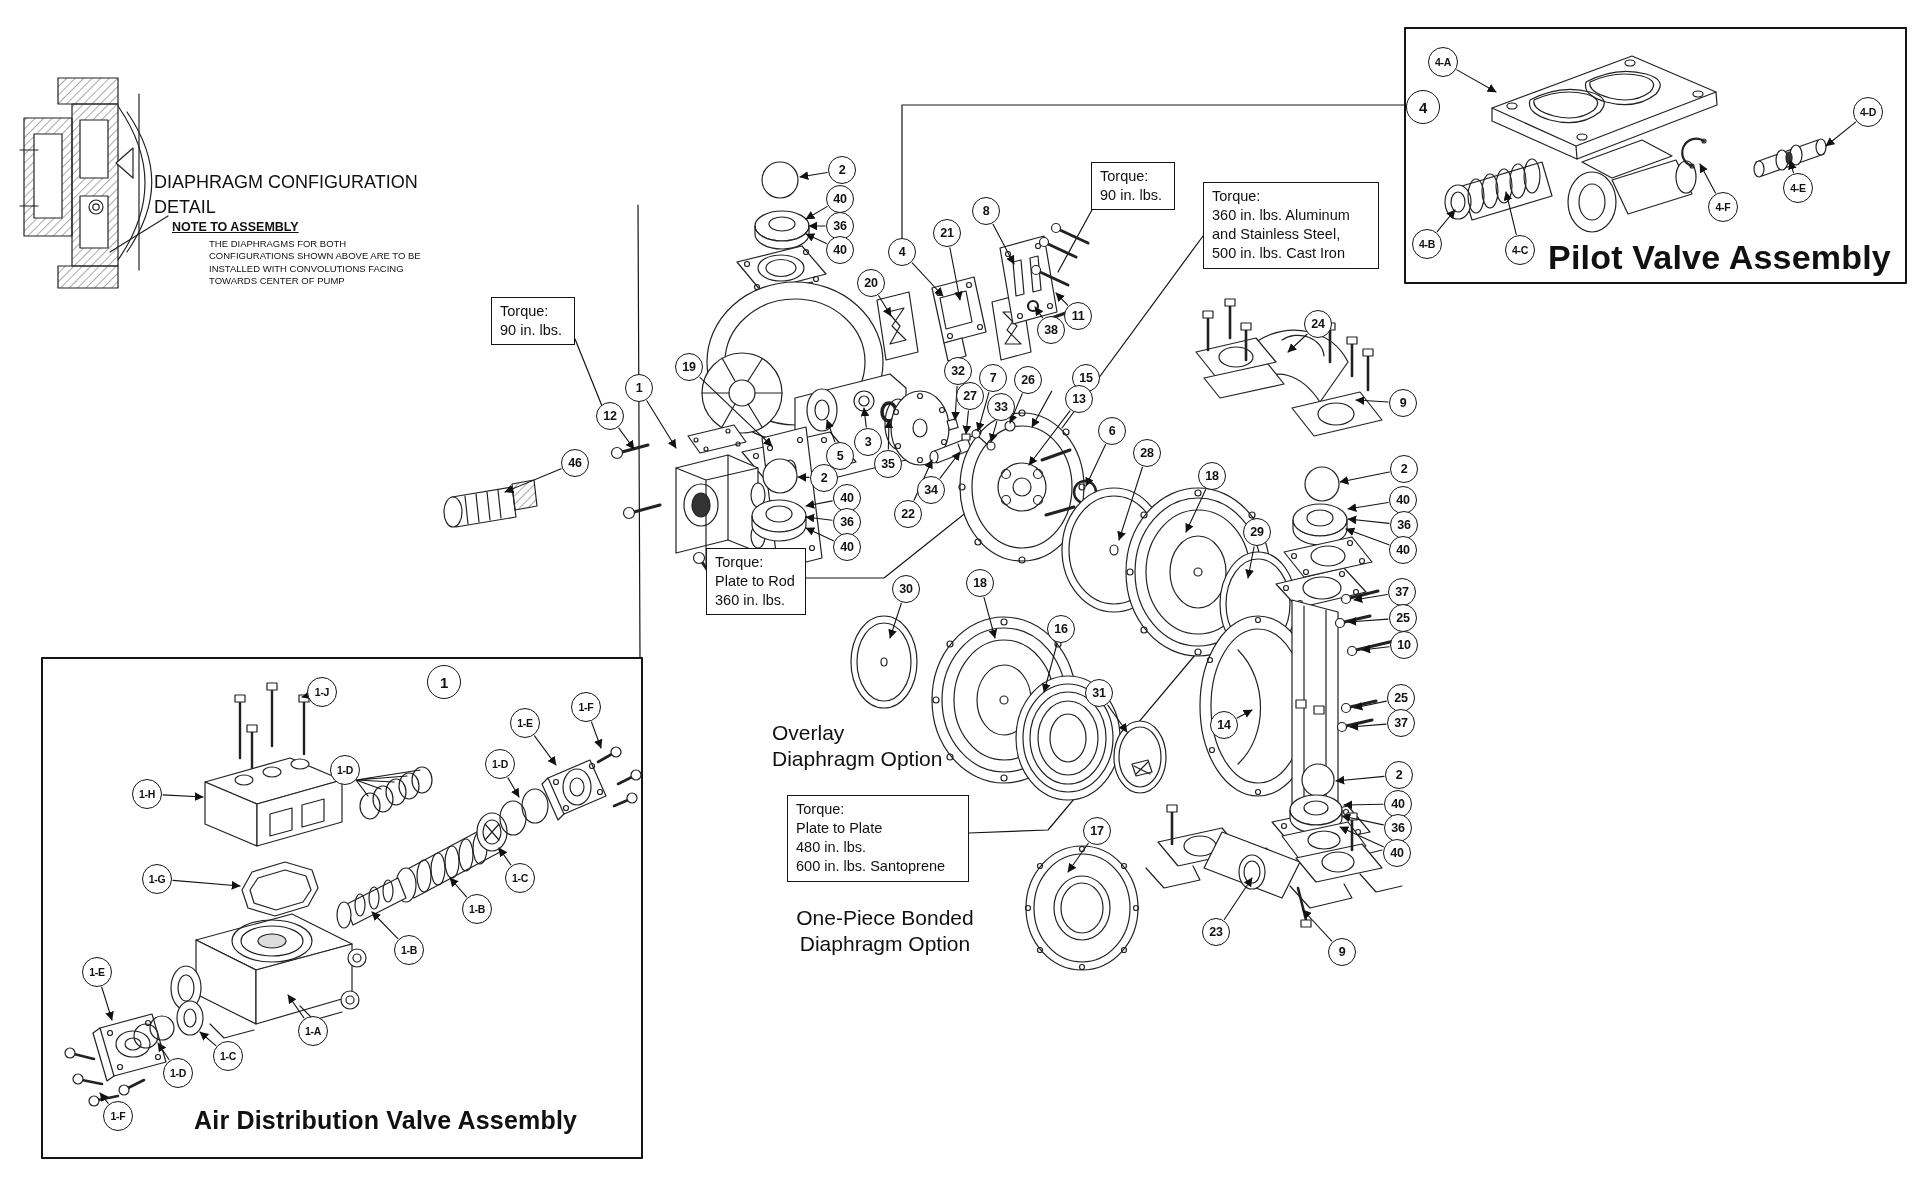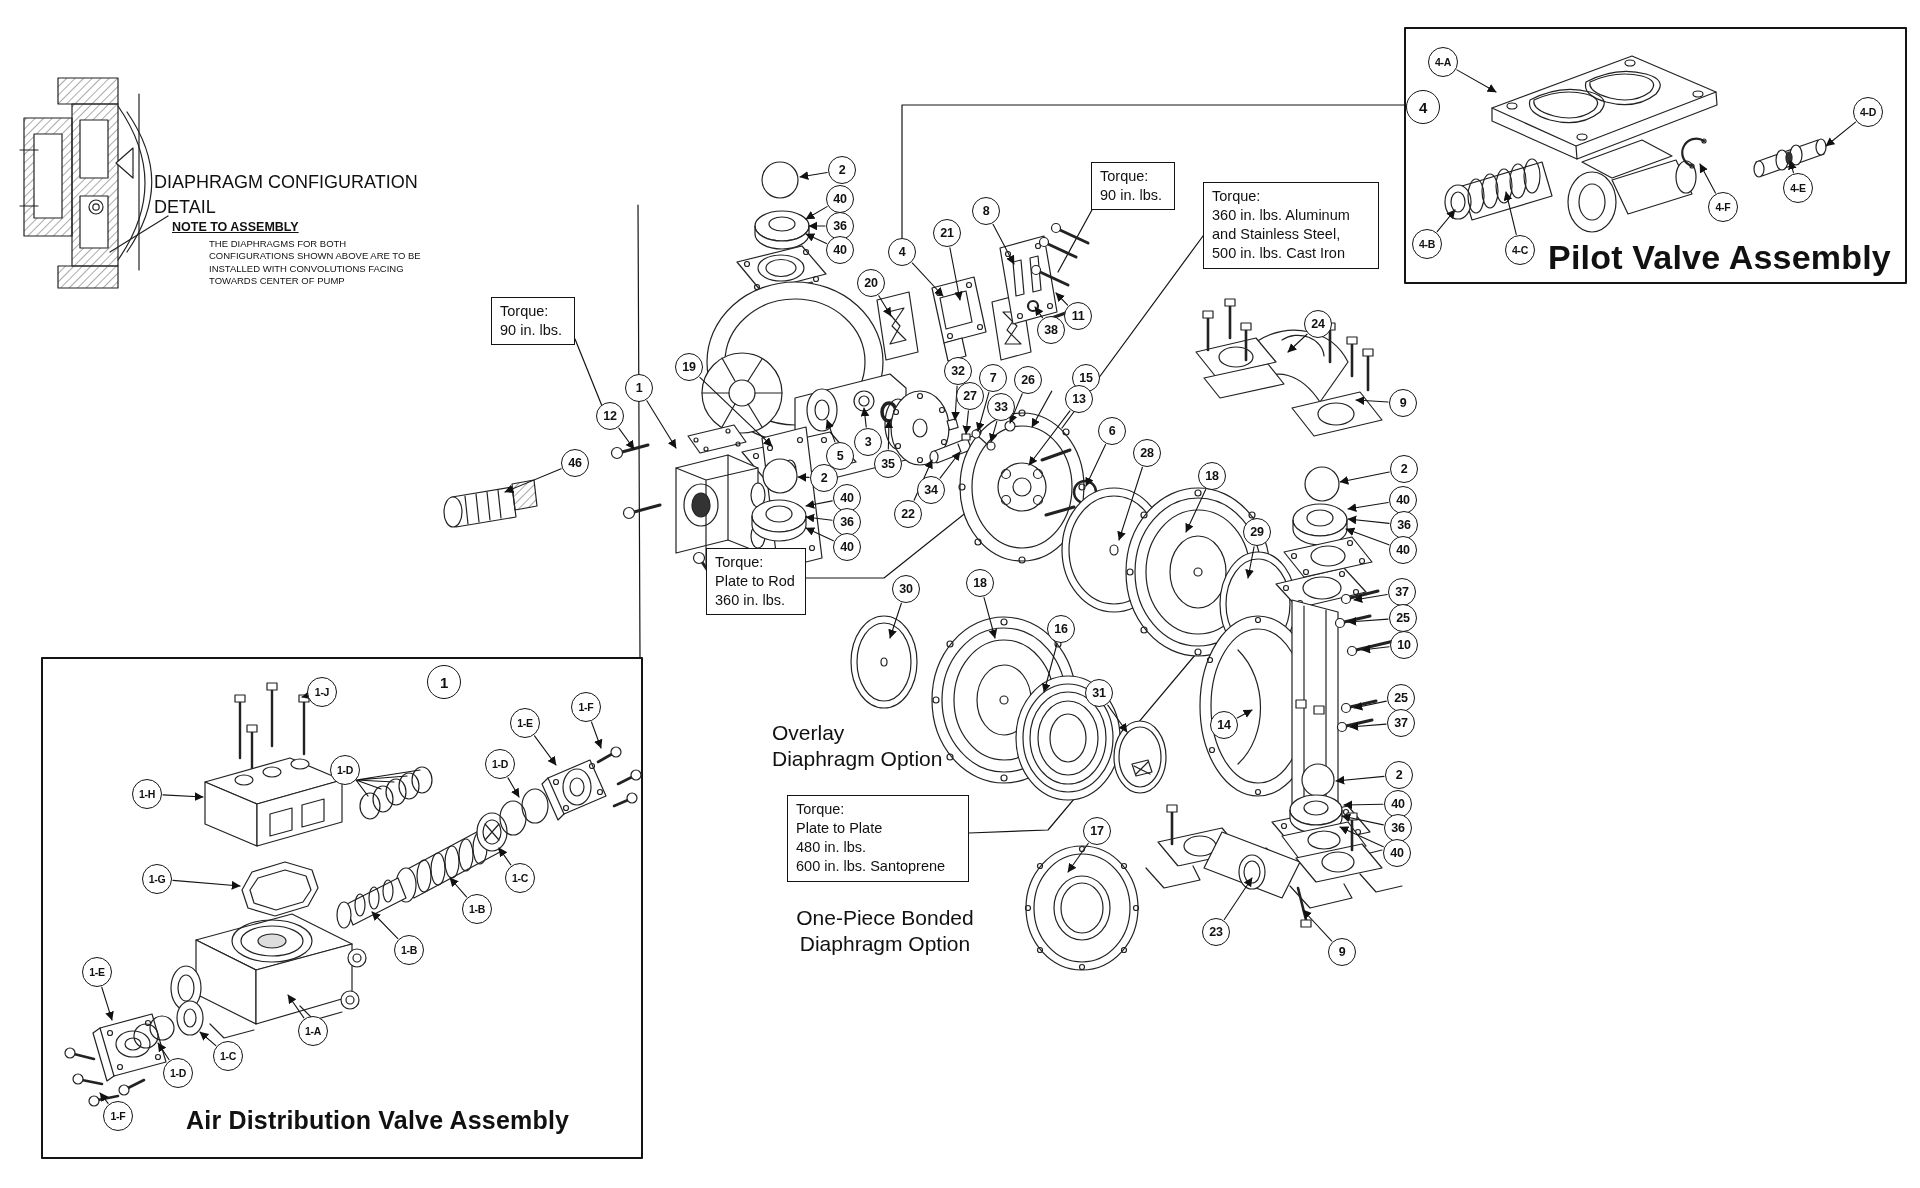--- a/index.html
+++ b/index.html
@@ -21,21 +21,21 @@
   .lbl.center{text-align:center;transform:translateX(-50%);}
   
   .h1{position:absolute;left:154px;top:112px;font-size:18px;line-height:1.4;z-index:5;}
   .h2{position:absolute;left:154px;top:170px;font-size:18px;line-height:1.4;z-index:5;}
   .noteT{position:absolute;left:172px;top:220px;font-size:12.5px;font-weight:bold;
          text-decoration:underline;z-index:5;}
   .noteB{position:absolute;left:172px;top:238px;font-size:9.5px;line-height:1.3;z-index:5;margin-left:37px;}
   
   .title{position:absolute;font-weight:800;z-index:7;letter-spacing:0.2px;}
   #pilot-title{left:1548px;top:238px;font-size:34px;}
-  #adv-title{left:186px;top:1106px;font-size:25px;}
+  #adv-title{left:194px;top:1106px;font-size:25px;}
 </style>
 </head>
 <body>
 
 <div id="stage">
 
 <svg width="1920" height="1188" viewBox="0 0 1920 1188" stroke="#222" stroke-width="1.2" fill="none" stroke-linejoin="round" stroke-linecap="round">
   <defs>
     <pattern id="hatch" width="6" height="6" patternUnits="userSpaceOnUse" patternTransform="rotate(45)">
       <line x1="0" y1="0" x2="0" y2="6" stroke="#555" stroke-width="1"></line>

